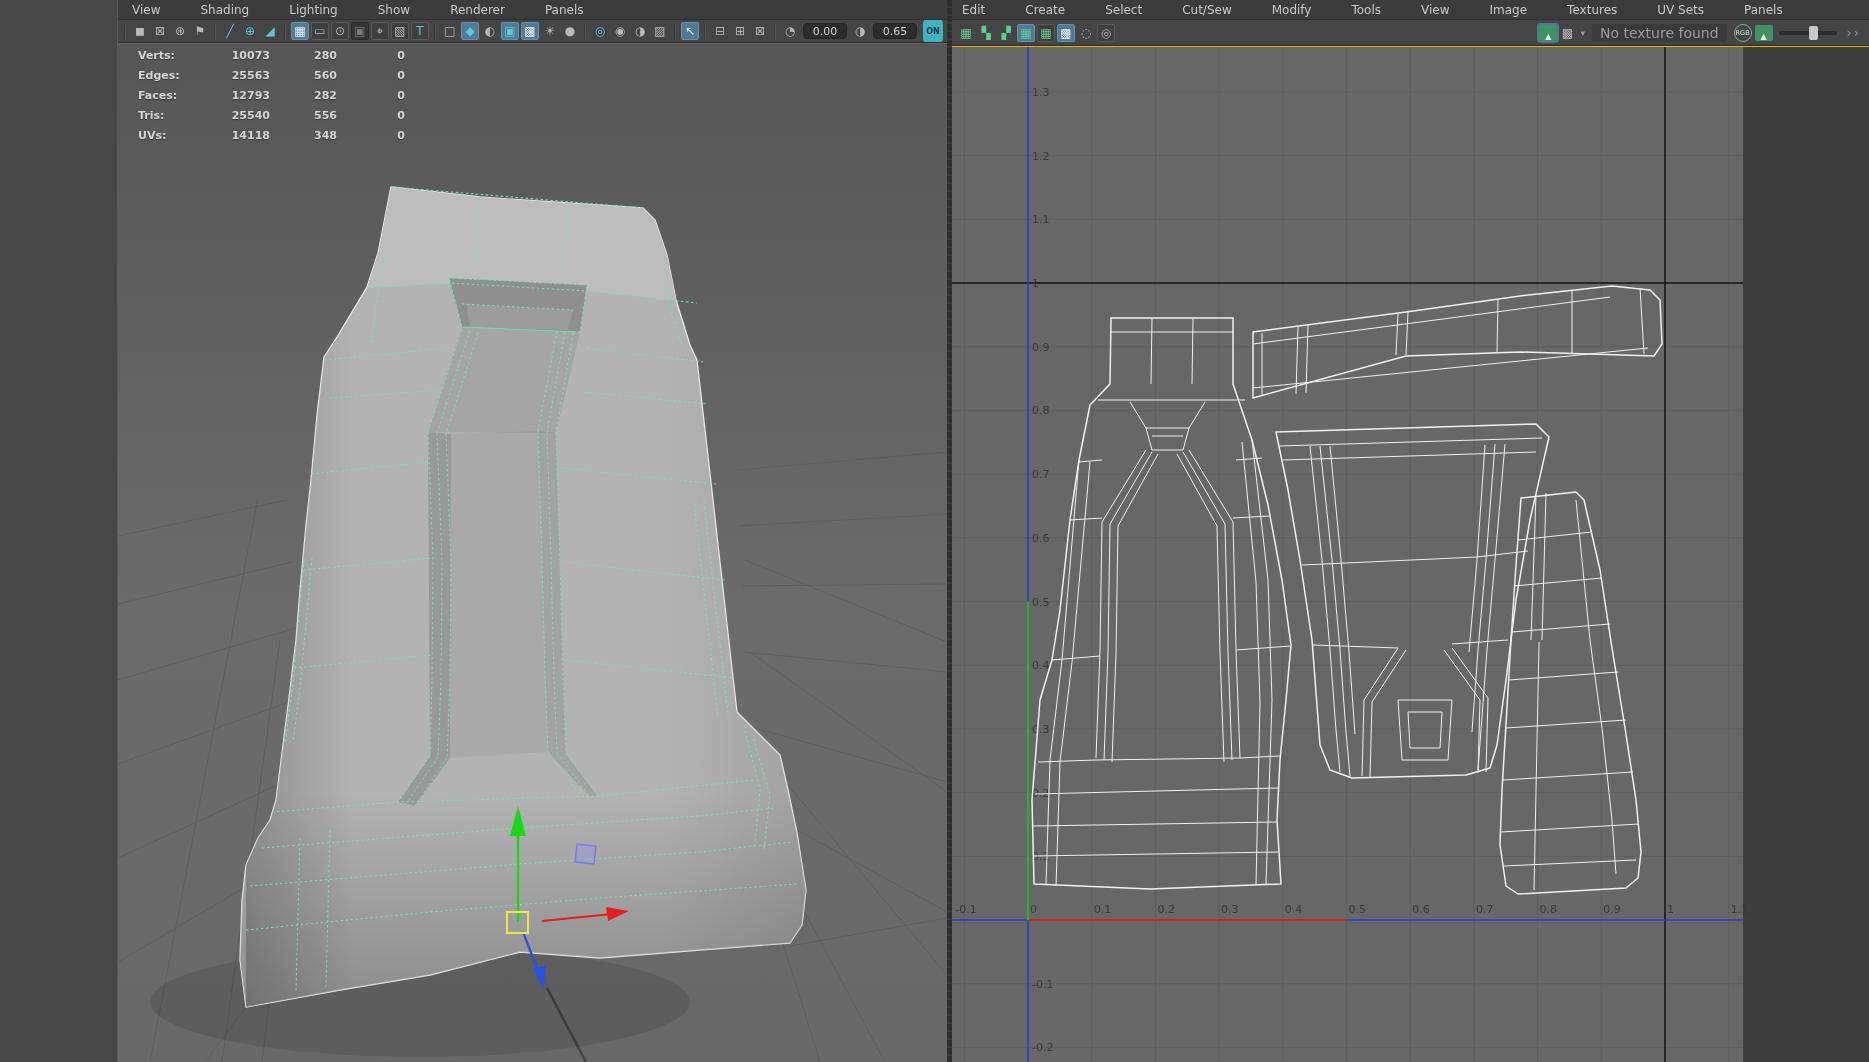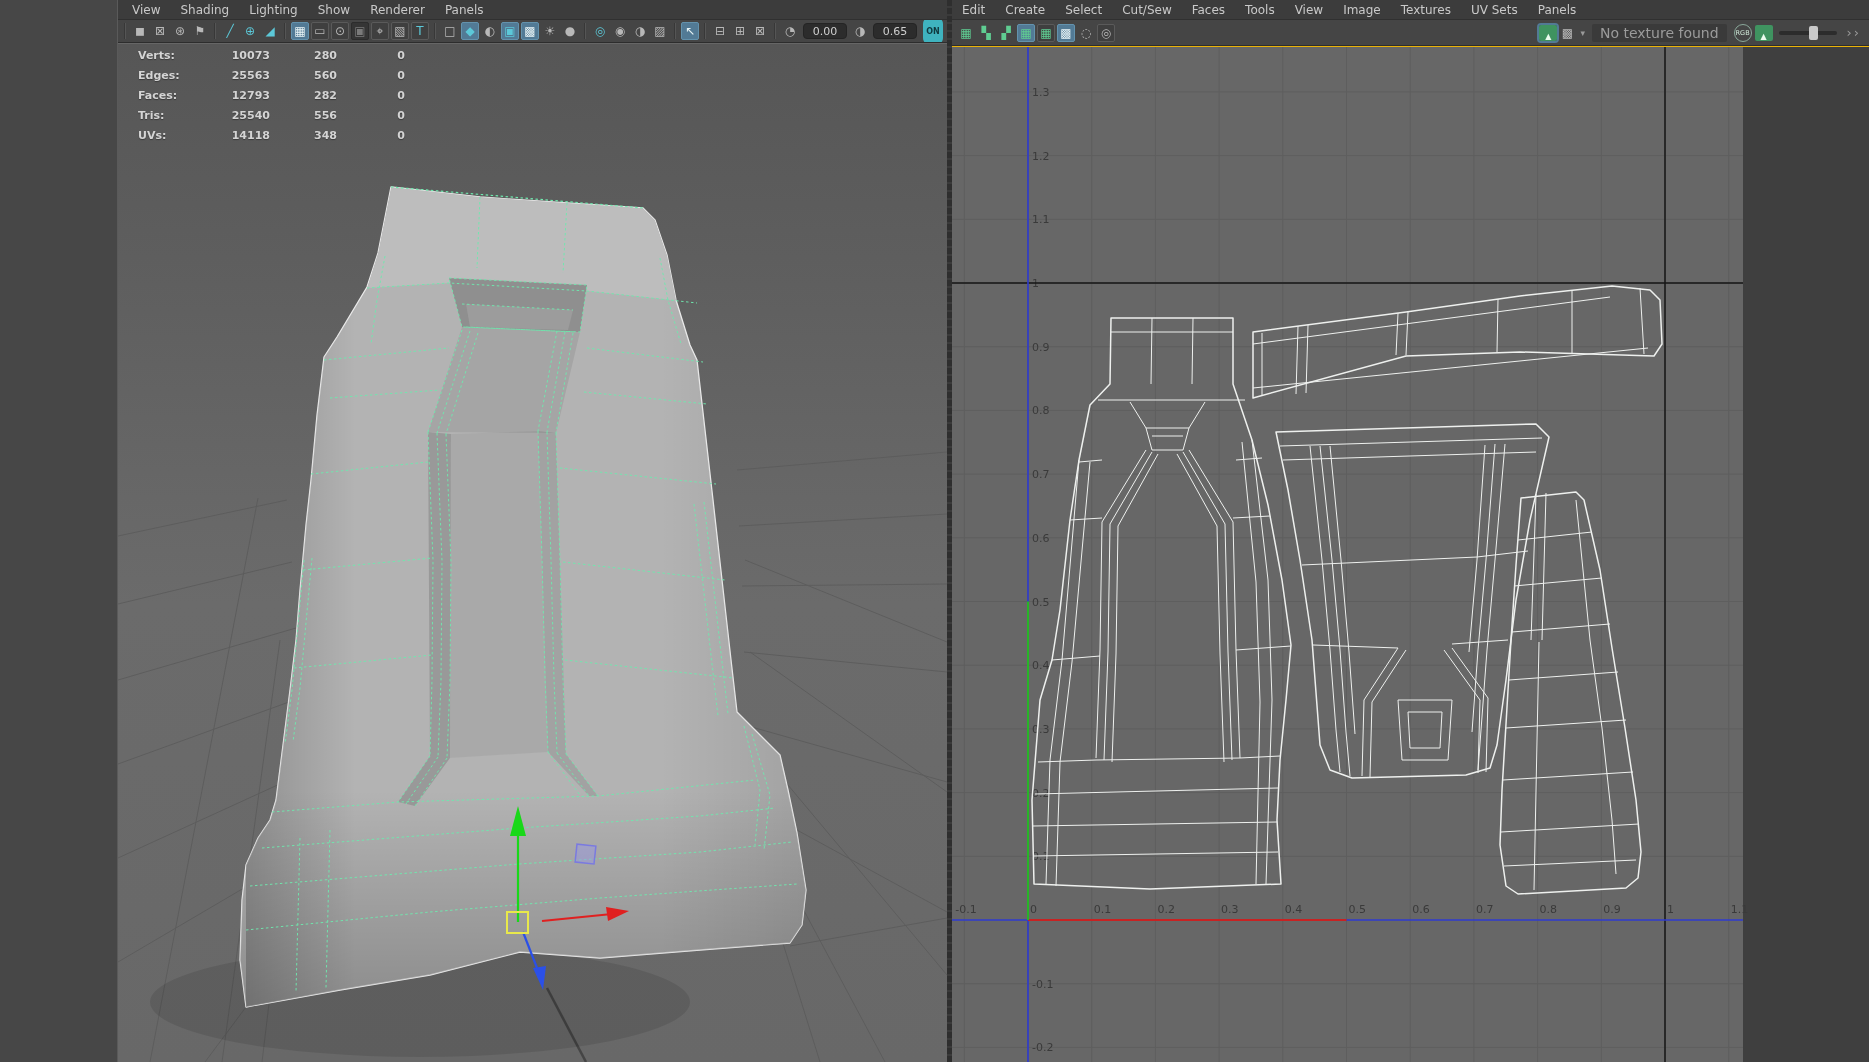--- a/index.html
+++ b/index.html
@@ -6,21 +6,21 @@
   *{box-sizing:border-box;}
   .app{position:relative;width:1869px;height:1062px;background:#484848;overflow:hidden;
        font-family:"DejaVu Sans","Liberation Sans",sans-serif;-webkit-user-select:none;user-select:none;}
   .left-strip{position:absolute;left:0;top:0;width:118px;height:1062px;background:#474747;border-right:1px solid #5a5a5a;}
   .pane{position:absolute;top:0;height:1062px;}
   .pane-3d{left:118px;width:829px;background:#666;}
   .pane-uv{left:952px;width:917px;background:#eab308;}
   .divider{position:absolute;left:947px;top:0;width:5px;height:1062px;background:#2e2e2e;
            background-image:repeating-linear-gradient(to bottom,#2e2e2e 0 6px,#3a3a3a 6px 8px);}
   .menubar{height:20px;background:#3c3c3c;display:flex;align-items:center;font-size:12px;color:#c9c9c9;
-           border-bottom:1px solid #303030;white-space:nowrap;overflow:hidden;}
+           border-bottom:1px solid #303030;white-space:nowrap;overflow:hidden;gap:20px;}
   .menubar .mitem{padding:2px 10px;cursor:default;}
   .pane-3d .menubar{padding-left:4px;}
   .toolbar{background:#454545;display:flex;align-items:center;border-bottom:1px solid #2d2d2d;overflow:hidden;}
   .pane-3d .toolbar{height:23px;padding:0 2px;}
   .pane-uv .toolbar{height:26px;padding:0 4px;}
   .tbtn{width:18px;height:18px;margin:0 1px;border-radius:2px;display:flex;align-items:center;justify-content:center;
         font-size:12px;color:#b8b8b8;background:transparent;flex:0 0 auto;}
   .tbtn.boxed{border:1px solid #5a5a5a;background:#3f3f3f;}
   .tbtn.active{background:#527a95;border:1px solid #6392ad;color:#e8f4f6;}
   .tbtn.teal{color:#5cc8d8;}
@@ -278,21 +278,21 @@
   </div>
 
   <div class="divider"></div>
 
   <div class="pane pane-uv">
     <div class="menubar" id="menuUV">
         <div class="mitem">Edit</div>
         <div class="mitem">Create</div>
         <div class="mitem">Select</div>
         <div class="mitem">Cut/Sew</div>
-        <div class="mitem">Faces</div>
+        <div class="mitem">Modify</div>
         <div class="mitem">Tools</div>
         <div class="mitem">View</div>
         <div class="mitem">Image</div>
         <div class="mitem">Textures</div>
         <div class="mitem">UV Sets</div>
         <div class="mitem">Panels</div>
       </div>
     <div class="toolbar" id="toolbarUV">
         <div class="tbtn green">▦</div>
         <div class="tbtn green">▚</div>

